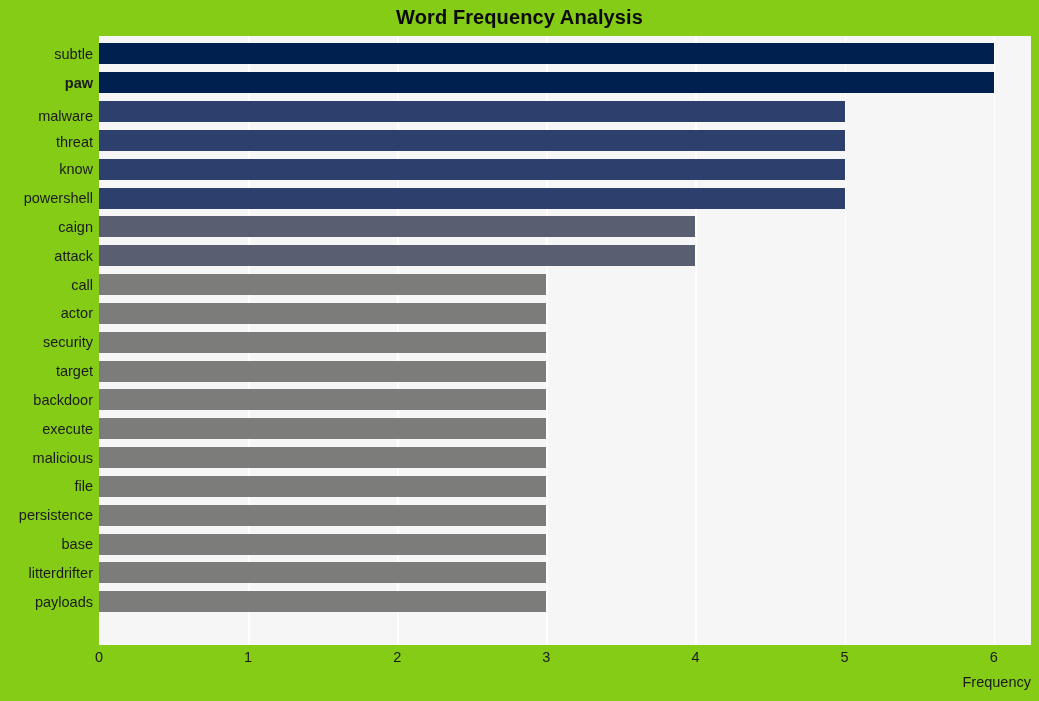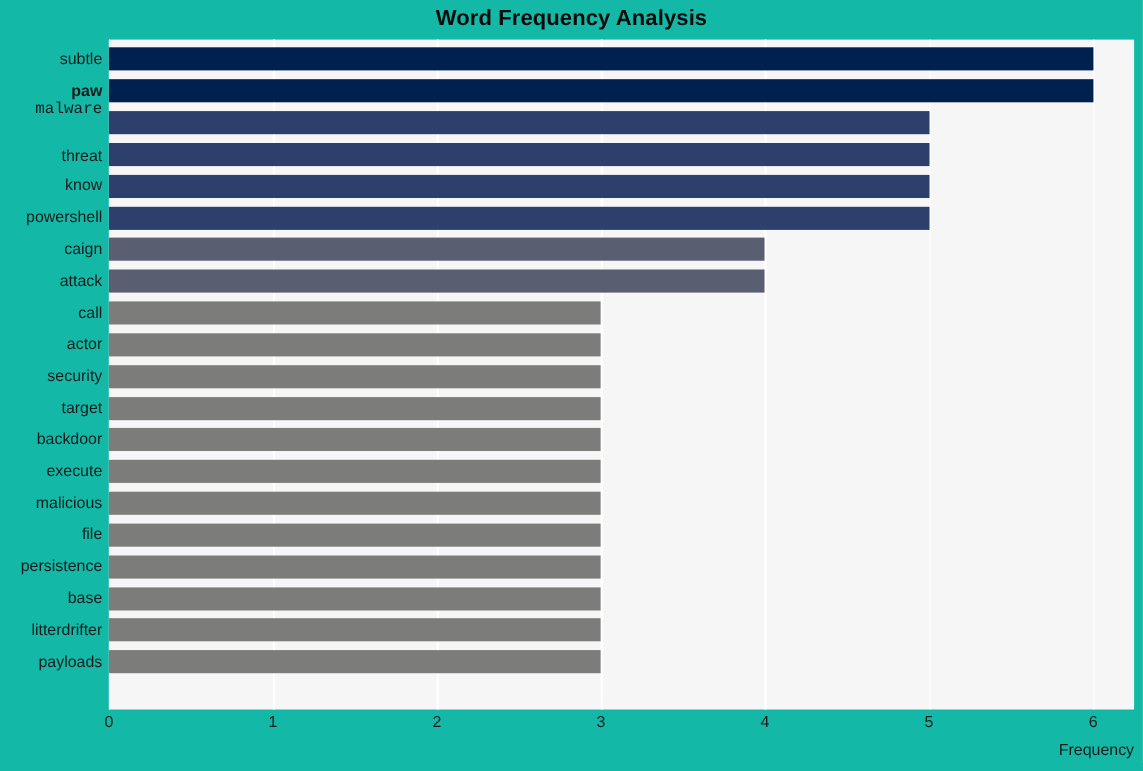--- a/index.html
+++ b/index.html
@@ -14,21 +14,21 @@
     overflow: hidden;
     position: relative;
   }
 
   .figure {
     position: absolute;
     left: 0;
     top: 0;
     width: 1039px;
     height: 701px;
-    background: #14b8a6;
+    background: #84cc16;
   }
 
   
   .chart-title {
     position: absolute;
     left: 0;
     top: 6px;
     width: 1039px;
     text-align: center;
     font-size: 20px;
@@ -162,21 +162,21 @@
         <div class="bar" title="persistence: 3" style="top: 468.741px; width: 447.36px; background: rgb(124, 124, 122);"></div>
         <div class="bar" title="base: 3" style="top: 497.577px; width: 447.36px; background: rgb(124, 124, 122);"></div>
         <div class="bar" title="litterdrifter: 3" style="top: 526.412px; width: 447.36px; background: rgb(124, 124, 122);"></div>
         <div class="bar" title="payloads: 3" style="top: 555.247px; width: 447.36px; background: rgb(124, 124, 122);"></div>
       </div>
   </div>
 
   <div class="ylabels" id="ylabels">
       <div class="ylabel" style="top: 9.87784px;">subtle</div>
       <div class="ylabel" style="top: 38.7131px; font-weight: bold;">paw</div>
-      <div class="ylabel" style="top: 56px; font-family: Liberation Mono, monospace;">malware</div>
+      <div class="ylabel" style="top: 72px;">malware</div>
       <div class="ylabel" style="top: 98px; padding-left: 36px;">threat</div>
       <div class="ylabel" style="top: 125.219px;">know</div>
       <div class="ylabel" style="top: 154.054px;">powershell</div>
       <div class="ylabel" style="top: 182.889px; margin-left: 16px;">caign</div>
       <div class="ylabel" style="top: 211.724px;">attack</div>
       <div class="ylabel" style="top: 240.56px;">call</div>
       <div class="ylabel" style="top: 269.395px;">actor</div>
       <div class="ylabel" style="top: 298.23px;">security</div>
       <div class="ylabel" style="top: 327.065px;">target</div>
       <div class="ylabel" style="top: 355.901px;">backdoor</div>

